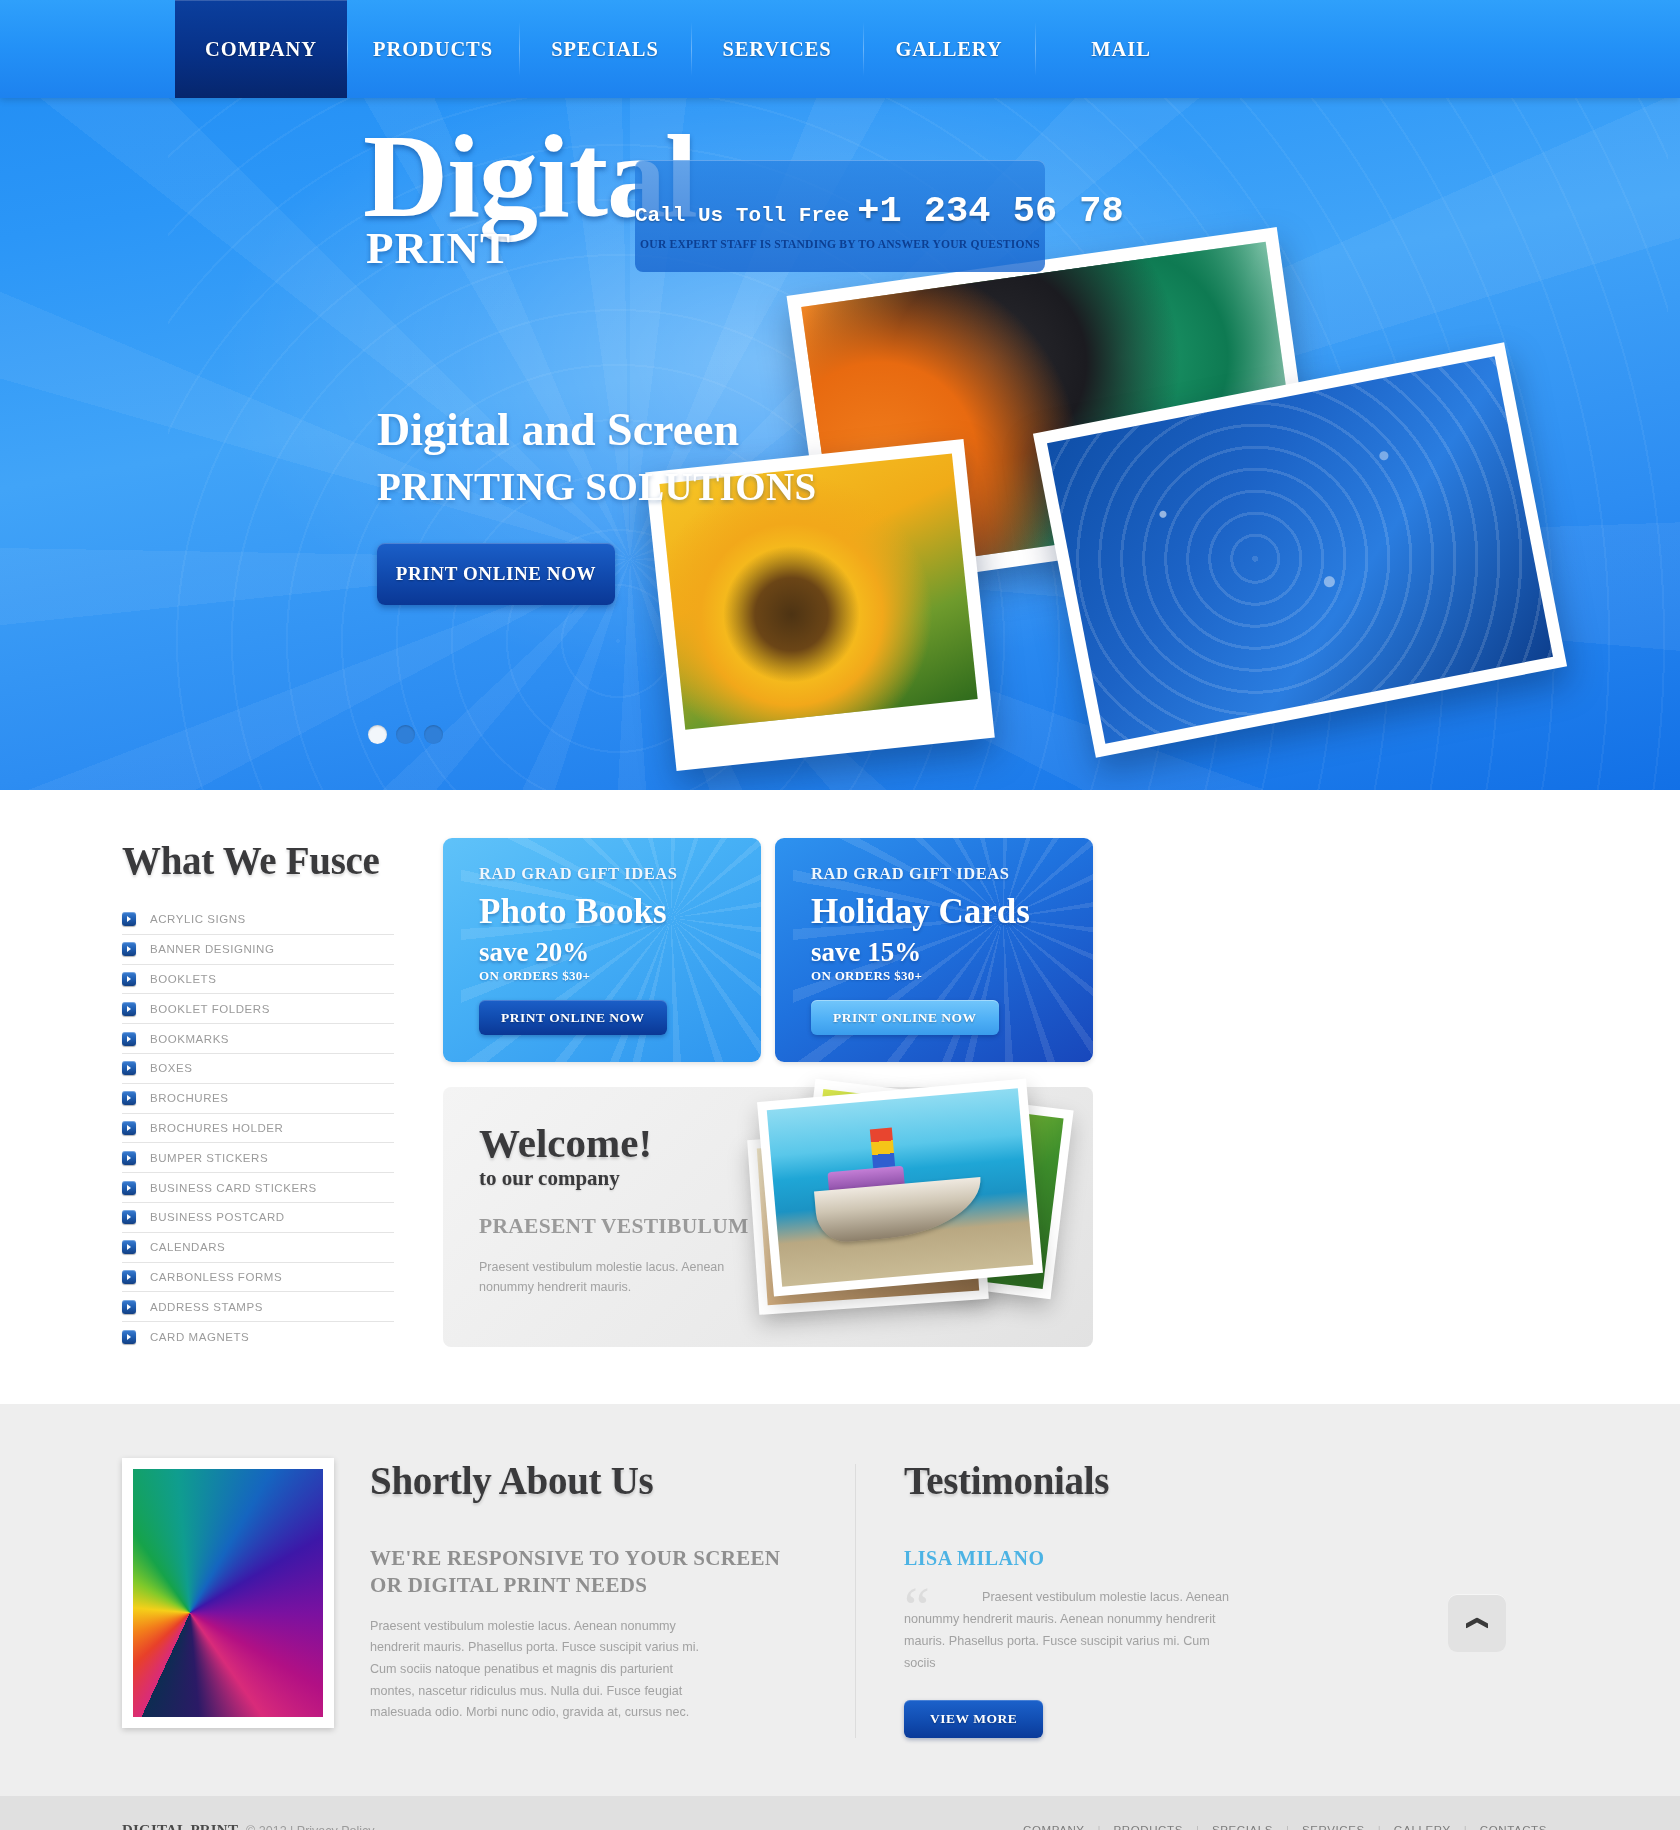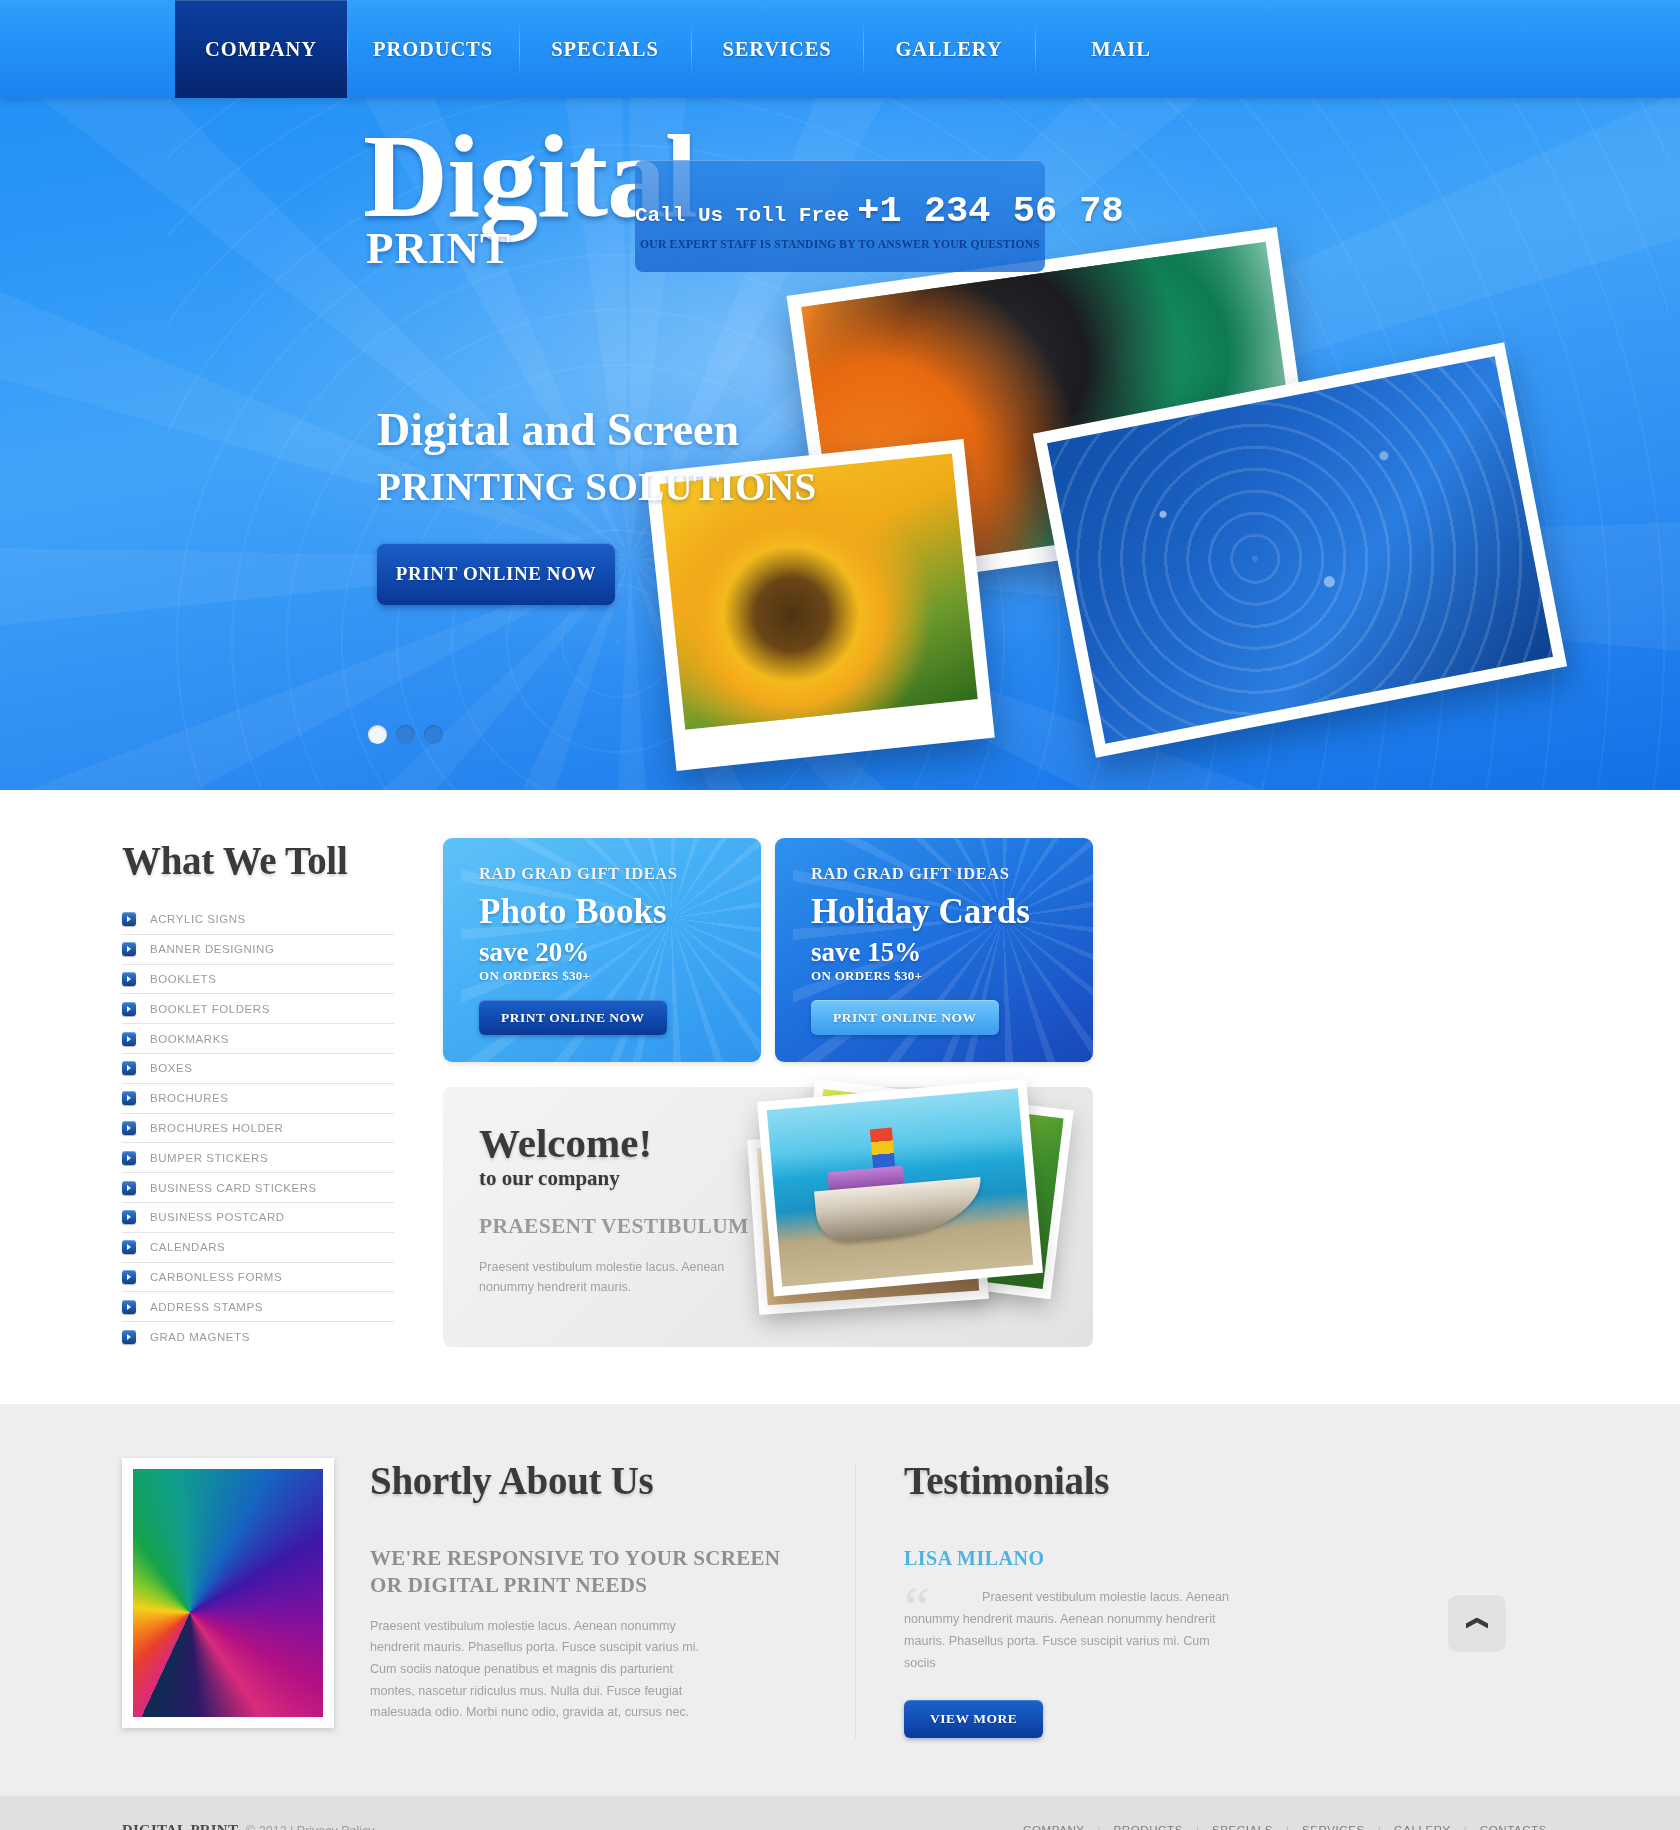--- a/index.html
+++ b/index.html
@@ -479,21 +479,21 @@
       <div class="dot active"></div>
       <div class="dot"></div>
       <div class="dot"></div>
     </div>
   </div>
 
   <div class="content">
     <div class="cols">
 
       <div class="col-left">
-        <div class="sec-title">What We Toll</div>
+        <div class="sec-title">What We Fusce</div>
         <ul class="print-list">
           <li>
               <span class="pl-icon"></span>
               <span class="pl-label">ACRYLIC SIGNS</span>
             </li>
           <li>
               <span class="pl-icon"></span>
               <span class="pl-label">BANNER DESIGNING</span>
             </li>
           <li>
@@ -539,21 +539,21 @@
           <li>
               <span class="pl-icon"></span>
               <span class="pl-label">CARBONLESS FORMS</span>
             </li>
           <li>
               <span class="pl-icon"></span>
               <span class="pl-label">ADDRESS STAMPS</span>
             </li>
           <li>
               <span class="pl-icon"></span>
-              <span class="pl-label">GRAD MAGNETS</span>
+              <span class="pl-label">CARD MAGNETS</span>
             </li>
         </ul>
       </div>
 
       <div class="col-right">
         <div class="promos">
 
           <div class="promo promo-a">
             <div class="kicker">RAD GRAD GIFT IDEAS</div>
             <div class="ptitle">Photo Books</div>

